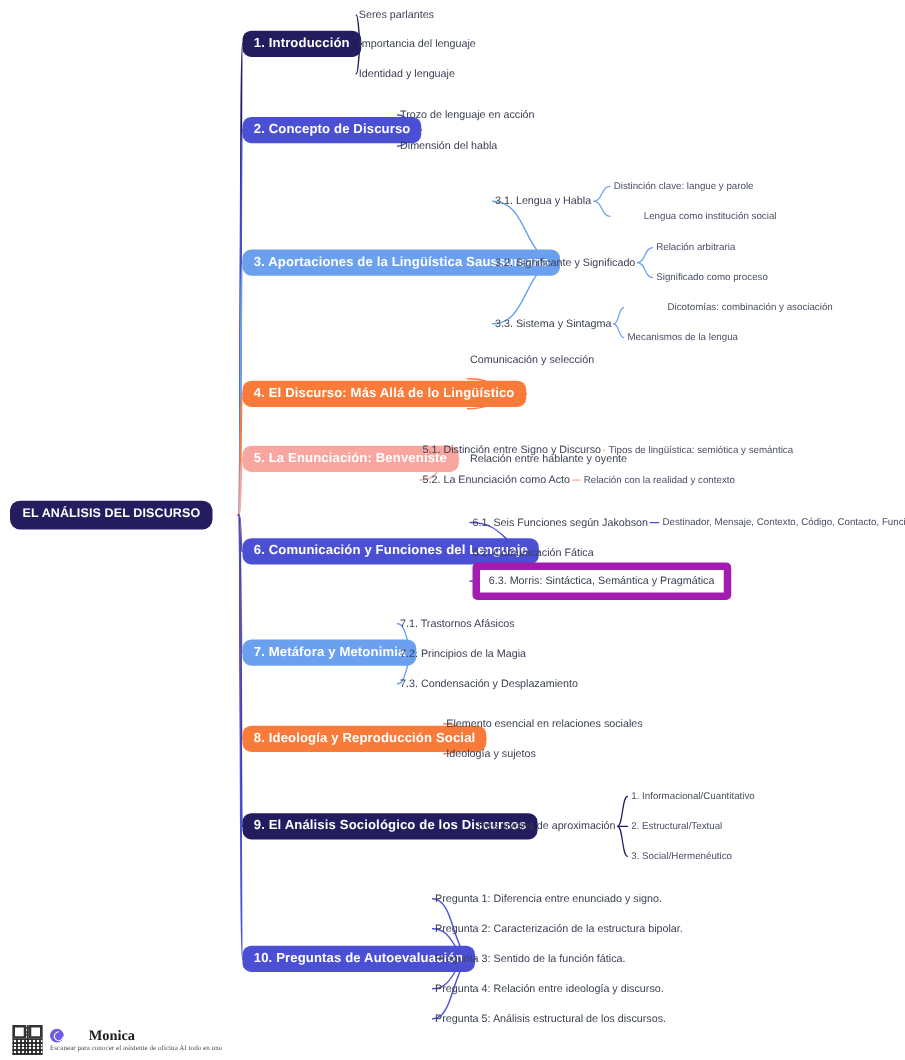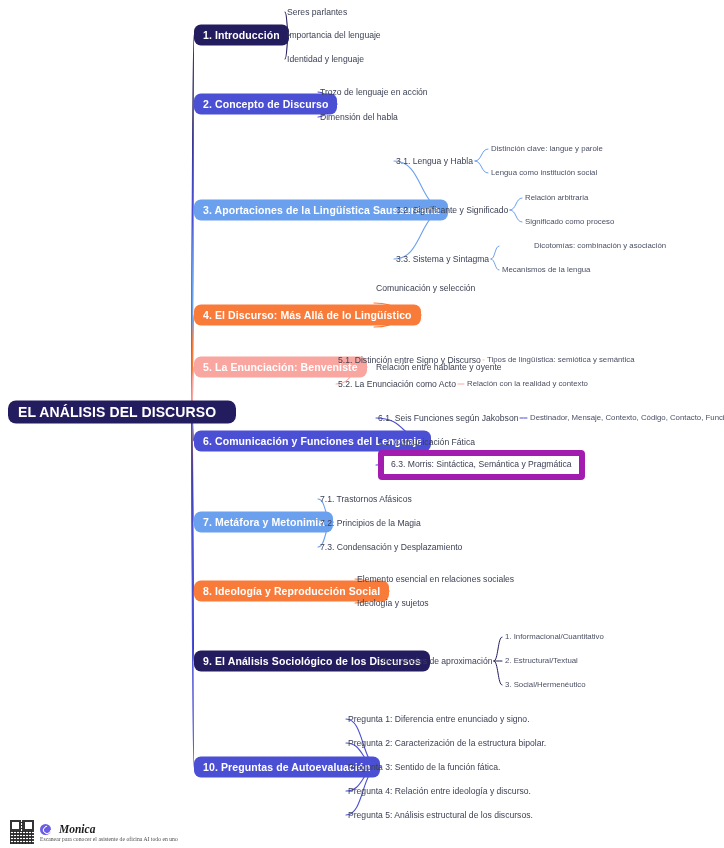--- a/index.html
+++ b/index.html
@@ -23,22 +23,22 @@
   .pill{
     border-radius:7px;
     padding:4px 9px 5px 9px;
     color:#ffffff;
     font-weight:bold;
     font-size:10.5px;
     letter-spacing:.1px;
     line-height:12px;
   }
   .root{
-    font-size:14px;
-    padding:5px 20px 6px 10px;
+    font-size:10px;
+    padding:5px 10px 6px 10px;
     border-radius:8px;
   }
   
   .lvl2{
     font-size:8.6px;
     color:#3b3f52;
     line-height:11px;
     font-weight:normal;
   }
   
@@ -71,21 +71,21 @@
     position:relative;
     flex:0 0 auto;
   }
   #qr::before,#qr::after{
     content:"";position:absolute;width:7px;height:7px;
     border:2px solid #111;background:#fff;
   }
   #qr::before{left:0;top:0;}
   #qr::after{right:0;top:0;}
   .brand-wrap{display:flex;flex-direction:column;justify-content:center;}
-  .brand-row{display:flex;align-items:flex-end;gap:8px;font-style:italic;}
+  .brand-row{display:flex;align-items:flex-start;gap:20px;}
   .brand-logo{
     width:11px;height:11px;border-radius:50%;
     background:#6b5ce7;
     display:inline-block;position:relative;flex:0 0 auto;
   }
   .brand-logo::after{
     content:"";position:absolute;left:2.5px;top:2.5px;
     width:6px;height:6px;border-radius:50%;
     border:1.6px solid #ffffff;border-right-color:transparent;
     transform:rotate(-45deg);
@@ -158,21 +158,21 @@
       <div class="node pill" style="left: 194px; top: 35px; background: rgb(35, 28, 94);">1. Introducción</div>
       <div class="node lvl2" style="left: 287px; top: 12px;">Seres parlantes</div>
       <div class="node lvl2" style="left: 287px; top: 35px;">Importancia del lenguaje</div>
       <div class="node lvl2" style="left: 287px; top: 59px;">Identidad y lenguaje</div>
       <div class="node pill" style="left: 194px; top: 104px; background: rgb(75, 79, 212);">2. Concepto de Discurso</div>
       <div class="node lvl2" style="left: 320px; top: 92px;">Trozo de lenguaje en acción</div>
       <div class="node lvl2" style="left: 320px; top: 117px;">Dimensión del habla</div>
       <div class="node pill" style="left: 194px; top: 210px; background: rgb(106, 160, 238);">3. Aportaciones de la Lingüística Saussureana</div>
       <div class="node lvl2" style="left: 396px; top: 161px;">3.1. Lengua y Habla</div>
       <div class="node lvl3" style="left: 491px; top: 149px;">Distinción clave: langue y parole</div>
-      <div class="node lvl3" style="left: 491px; top: 173px;">Lengua como institución social</div>
+      <div class="node lvl3" style="left: 515px; top: 173px;">Lengua como institución social</div>
       <div class="node lvl2" style="left: 396px; top: 210px;">3.2. Significante y Significado</div>
       <div class="node lvl3" style="left: 525px; top: 198px;">Relación arbitraria</div>
       <div class="node lvl3" style="left: 525px; top: 222px;">Significado como proceso</div>
       <div class="node lvl2" style="left: 396px; top: 259px;">3.3. Sistema y Sintagma</div>
       <div class="node lvl3" style="left: 502px; top: 246px; padding-left: 32px;">Dicotomías: combinación y asociación</div>
       <div class="node lvl3" style="left: 502px; top: 270px;">Mecanismos de la lengua</div>
       <div class="node pill" style="left: 194px; top: 315px; background: rgb(249, 123, 58);">4. El Discurso: Más Allá de lo Lingüístico</div>
       <div class="node lvl2" style="left: 376px; top: 288px; text-align: right;">Comunicación y selección</div>
       <div class="node lvl2" style="left: 376px; top: 327px; margin-top: 40px;">Relación entre hablante y oyente</div>
       <div class="node pill" style="left: 194px; top: 367px; background: rgb(249, 166, 160);">5. La Enunciación: Benveniste</div>

